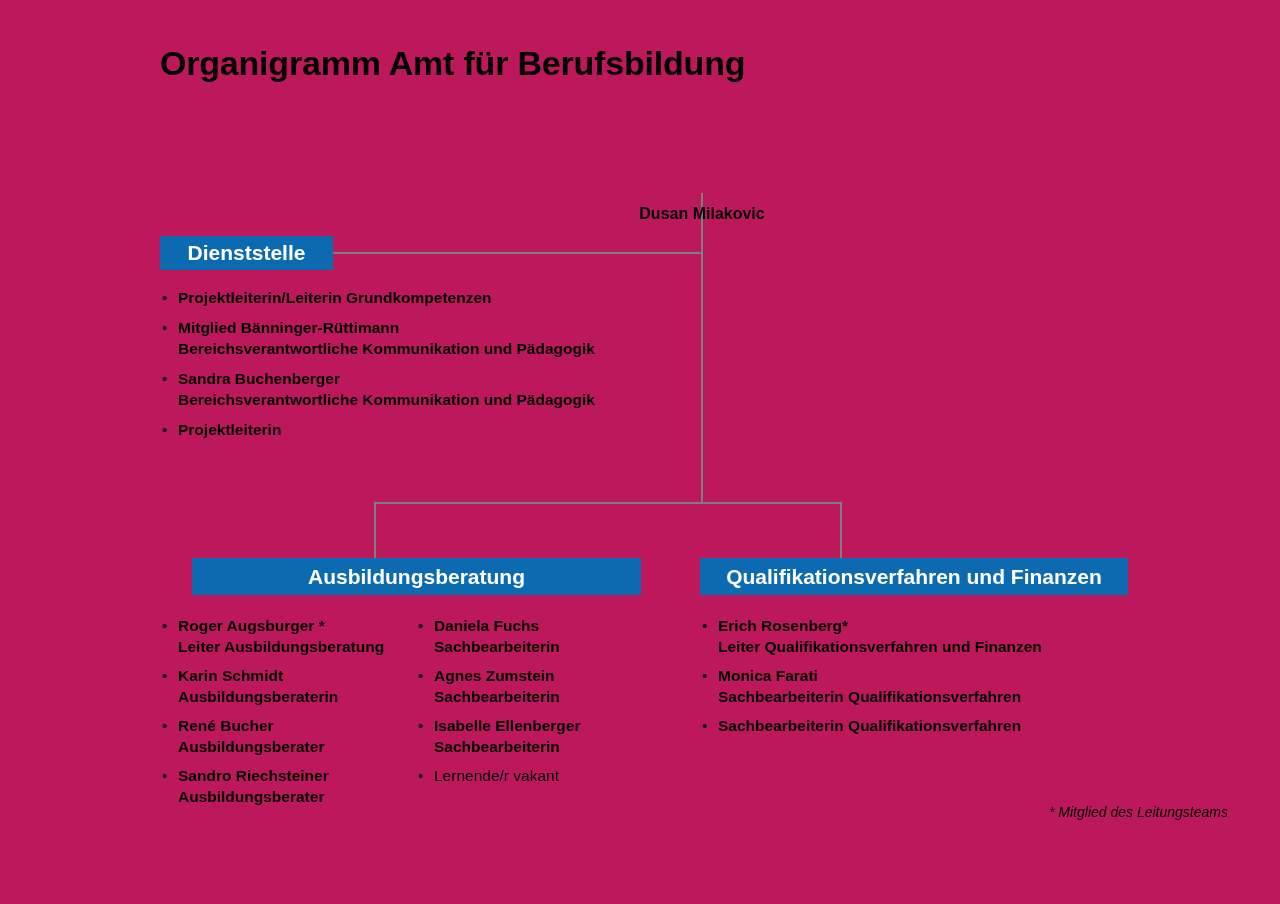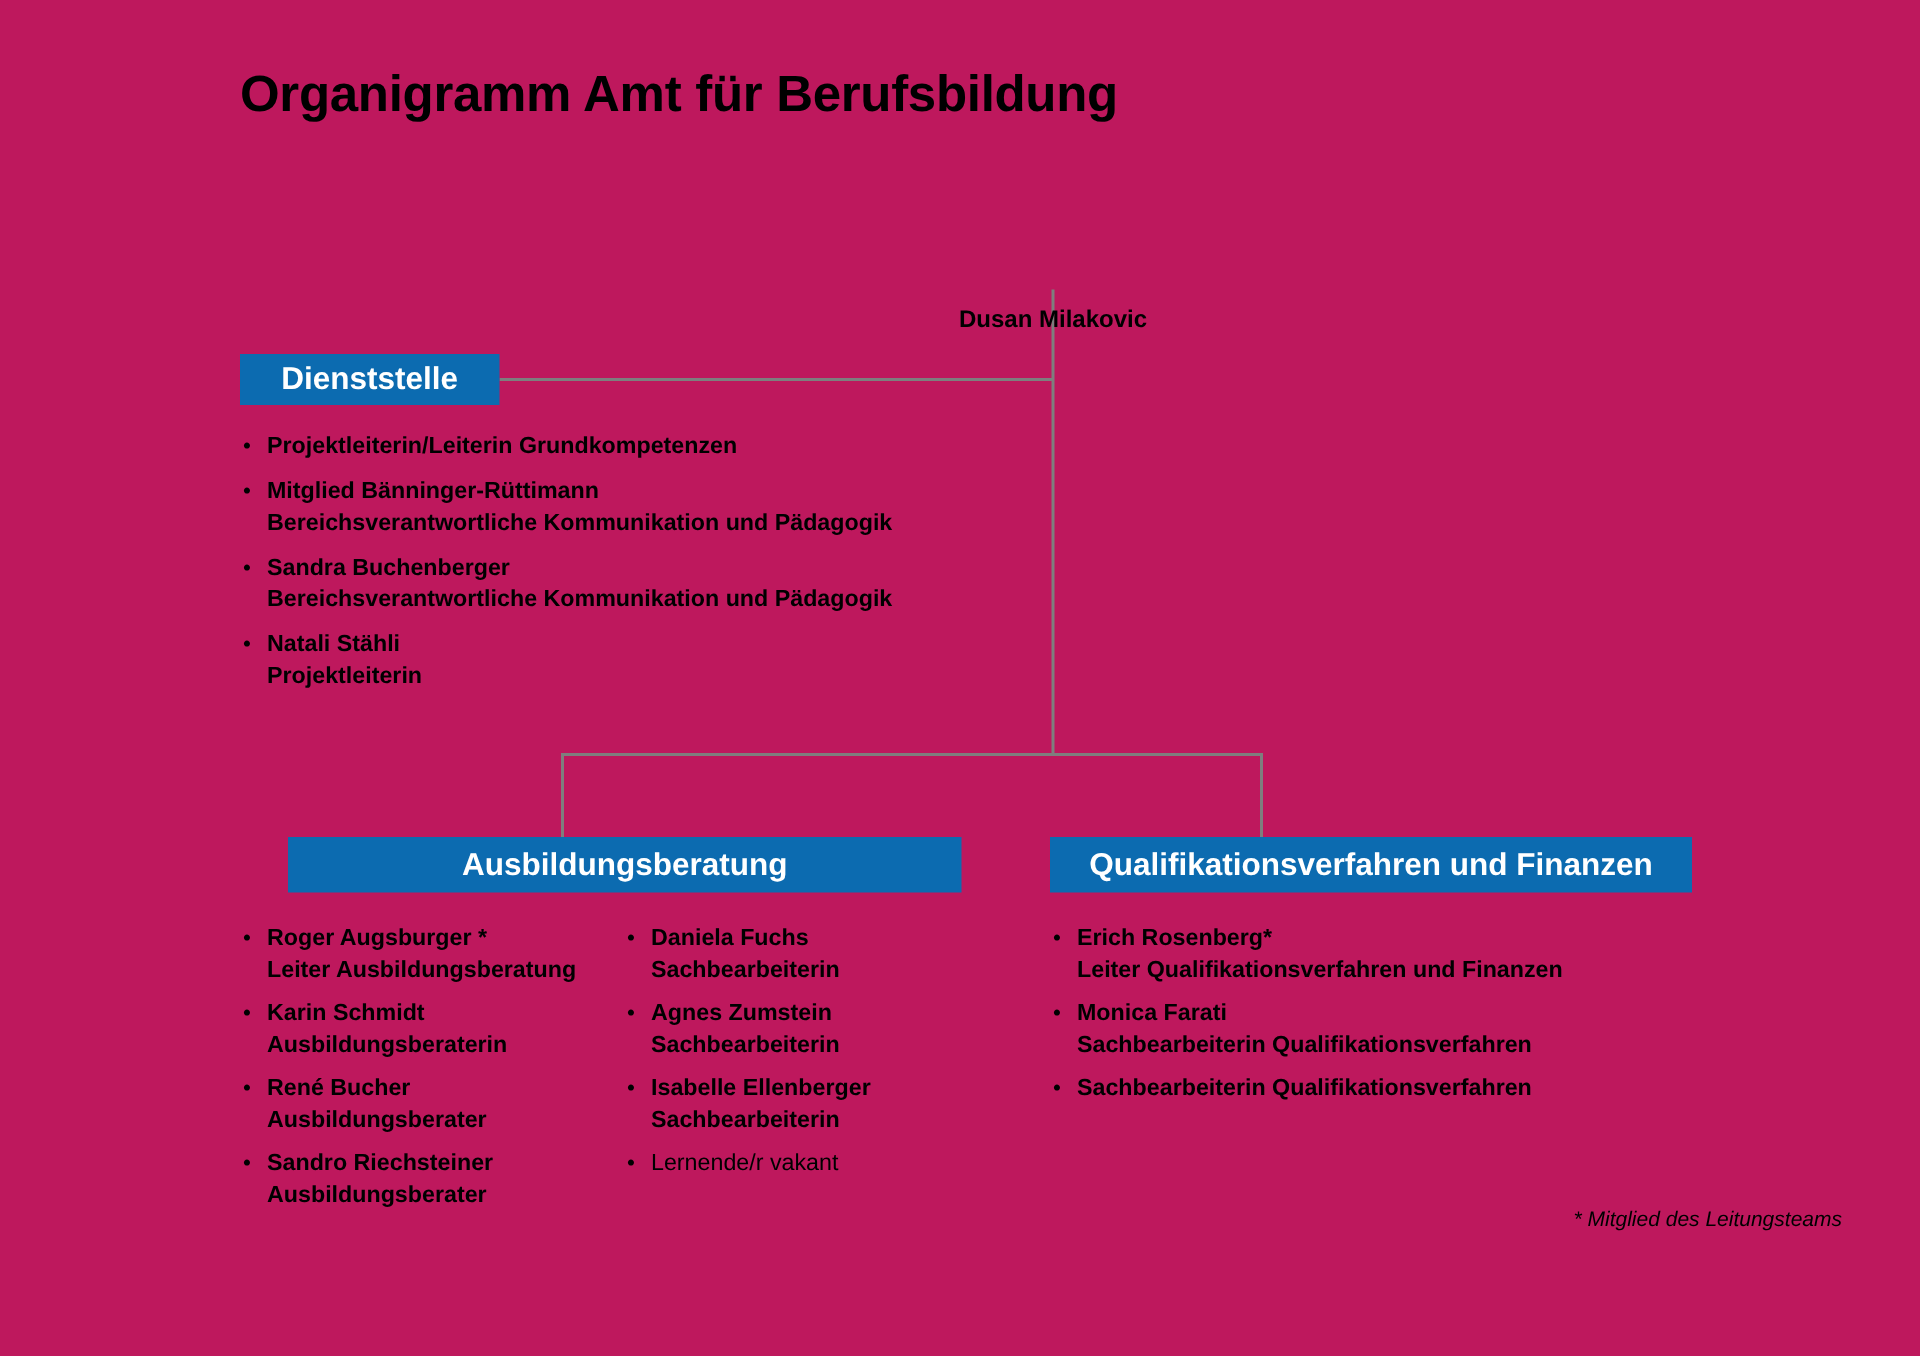--- a/index.html
+++ b/index.html
@@ -180,21 +180,20 @@
       <span class="p-name">Mitglied Bänninger-Rüttimann</span>
       <span class="p-role">Bereichsverantwortliche Kommunikation und Pädagogik</span>
     </li>
     <li class="person">
       <span class="bullet">•</span>
       <span class="p-name">Sandra Buchenberger</span>
       <span class="p-role">Bereichsverantwortliche Kommunikation und Pädagogik</span>
     </li>
     <li class="person">
       <span class="bullet">•</span>
-      <span class="p-name">Natali Stähli</span>
       <span class="p-role">Projektleiterin</span>
     </li>
   </ul>
 
   <div class="unit-box box-ausbildung">Ausbildungsberatung</div>
   <ul class="person-list list-ausbildung-a">
     <li class="person">
       <span class="bullet">•</span>
       <span class="p-name">Roger Augsburger *</span>
       <span class="p-role">Leiter Ausbildungsberatung</span>

